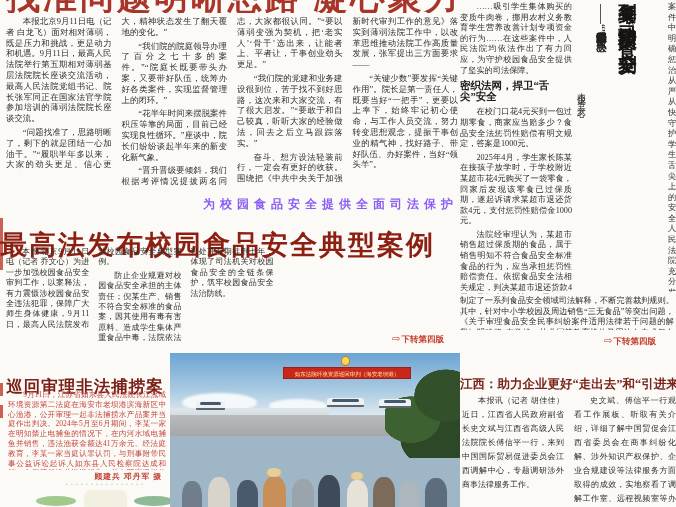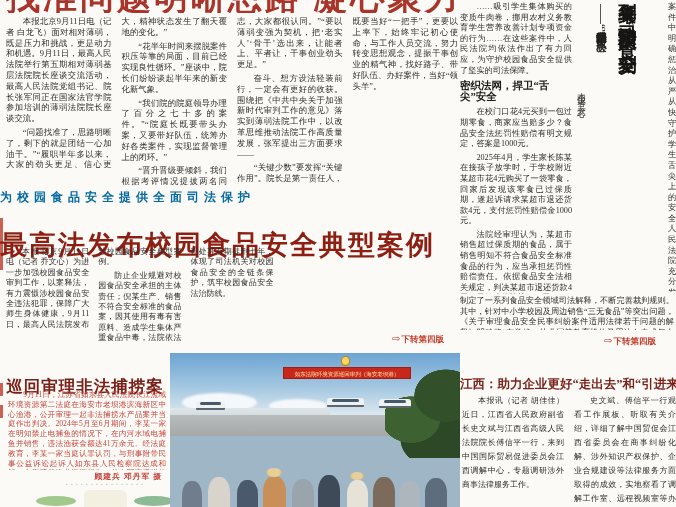--- a/index.html
+++ b/index.html
@@ -35,22 +35,22 @@
            font-size:18.5px;font-weight:700;color:#161514;letter-spacing:1px;}
   .ft-edge{position:absolute;left:210px;top:2px;width:8px;height:290px;overflow:hidden;
            font-size:8.2px;line-height:10.6px;word-break:break-all;}
   .ft-bottom{position:absolute;left:2px;top:296px;width:214px;height:34px;overflow:hidden;
              font-size:8.2px;line-height:10.6px;text-align:justify;}
 
   .jump{position:absolute;font-size:8.5px;font-weight:700;color:#c43a28;white-space:nowrap;cursor:pointer;}
   .jump .arr{font-size:10px;margin-right:1px;}
 
   
-  .kicker{position:absolute;left:0;top:189px;width:458px;text-align:left;
-          font-size:12px;font-weight:700;letter-spacing:5px;color:#0369a1;}
+  .kicker{position:absolute;left:0;top:196px;width:458px;text-align:right;
+          font-size:12px;font-weight:700;letter-spacing:5px;color:#8b5cf6;}
   .lead-head{position:absolute;left:0;top:209px;width:458px;text-align:left;
              font-size:27px;font-weight:700;letter-spacing:2px;color:#8d1f12;}
   .lead-body{position:absolute;left:6px;top:247px;width:452px;height:98px;overflow:hidden;
              column-count:5;column-gap:9px;column-fill:auto;
              font-size:8px;line-height:10.4px;}
 
   
   .bl-head{position:absolute;left:4px;top:362px;width:162px;text-align:center;
            font-size:16.5px;font-weight:700;letter-spacing:1px;color:#7a2018;}
   .bl-body{position:absolute;left:8px;top:390px;width:158px;height:80px;overflow:hidden;
@@ -117,23 +117,24 @@
   <div class="tick" style="top:218px;height:52px;"></div>
   <div class="tick" style="top:383px;height:13px;"></div>
   <div class="tick" style="top:405px;height:13px;"></div>
 
   <div class="clip-head">
     <span>找准问题明晰思路 凝心聚力加油实干</span>
   </div>
   <div class="tl-body paras">
       <p>本报北京9月11日电（记者 白龙飞）面对相对薄弱，既是压力和挑战，更是动力和机遇。9月11日，最高人民法院举行第五期相对薄弱基层法院院长座谈交流活动，最高人民法院党组书记、院长张军同正在国家法官学院参加培训的薄弱法院院长座谈交流。</p>
       <p>“问题找准了，思路明晰了，剩下的就是团结一心加油干。”“履职半年多以来，大家的劲头更足、信心更大，精神状态发生了翻天覆地的变化。”</p>
+      <p>“我们院的院庭领导办理了百分之七十多的案件。”“院庭长既要带头办案，又要带好队伍，统筹办好各类案件，实现监督管理上的闭环。”</p>
       <p>“花半年时间来摆脱案件积压等靠的局面，目前已经实现良性循环。”座谈中，院长们纷纷谈起半年来的新变化新气象。</p>
-      <p>“我们院的院庭领导办理了百分之七十多的案件。”“院庭长既要带头办案，又要带好队伍，统筹办好各类案件，实现监督管理上的闭环。”</p>
       <p>“晋升晋级要倾斜，我们根据考评情况提拔两名同志，大家都很认同。”“要以薄弱变强为契机，把‘老实人’‘骨干’选出来，让能者上、平者让，干事创业劲头更足。”</p>
+      <p>“我们院的党建和业务建设很到位，苦于找不到好思路，这次来和大家交流，有了很大启发。”“要敢于和自己较真，听听大家的经验做法，回去之后立马跟踪落实。”</p>
       <p>奋斗、想方设法轻装前行，一定会有更好的收获。围绕把《中共中央关于加强新时代审判工作的意见》落实到薄弱法院工作中，以改革思维推动法院工作高质量发展，张军提出三方面要求——</p>
       <p>“关键少数”要发挥“关键作用”。院长是第一责任人，既要当好“一把手”，更要以上率下，始终牢记初心使命，与工作人员交流，努力转变思想观念，提振干事创业的精气神，找好路子、带好队伍、办好案件，当好“领头羊”。</p>
     </div>
 
   <section class="feature">
     <div class="ft-col paras">
       <div>
           <p>……吸引学生集体购买的变质牛肉卷，挪用农村义务教育学生营养改善计划专项资金的行为……在这些案件中，人民法院均依法作出了有力回应，为守护校园食品安全提供了坚实的司法保障。</p>
         </div>
       <h3 class="ft-cross">密织法网，捍卫“舌尖”安全</h3>

